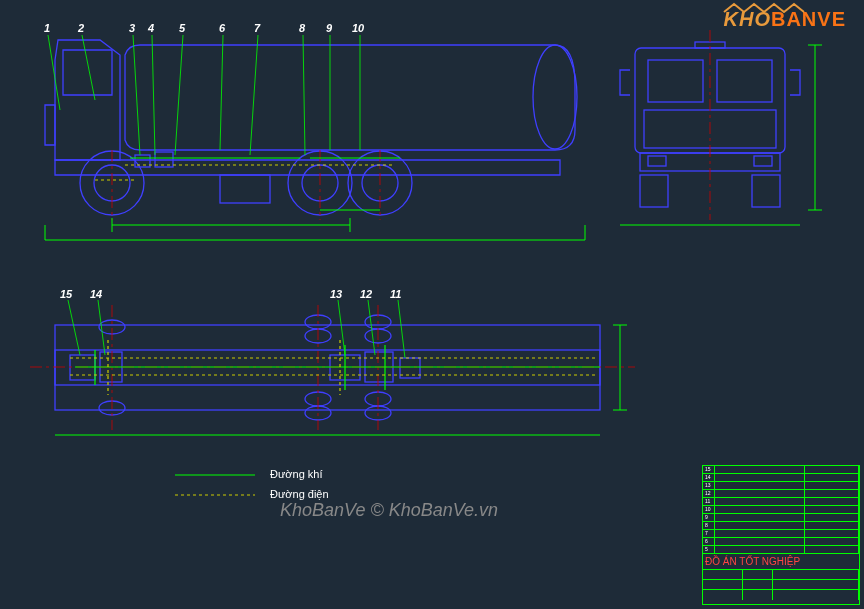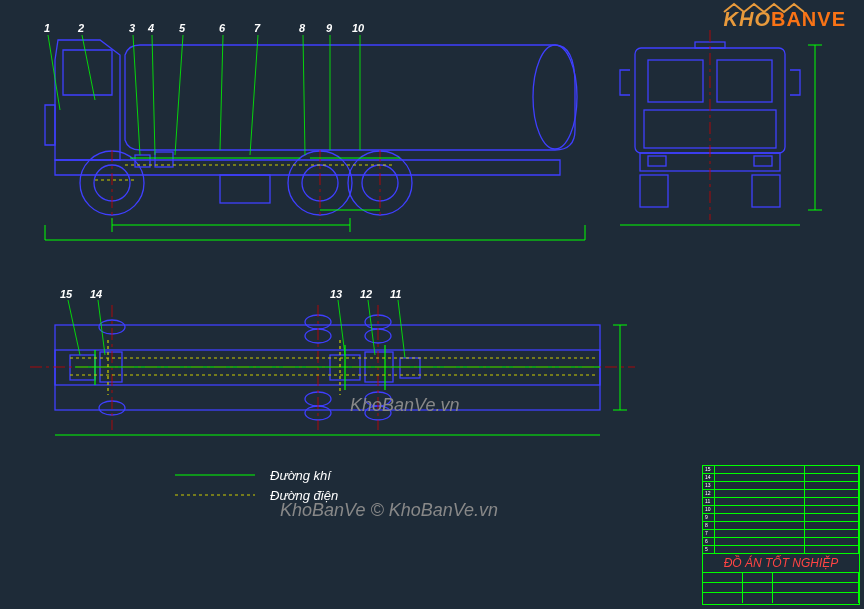--- a/index.html
+++ b/index.html
@@ -41,22 +41,21 @@
   .callout-label {
     position: absolute;
     color: #fff;
     font-size: 11px;
     font-style: italic;
     font-weight: bold;
   }
   .legend-text {
     position: absolute;
     color: #fff;
-    font-size: 13px;
-    font-style: italic;
+    font-size: 11px;
   }
   .titleblock {
     position: absolute;
     bottom: 4px;
     right: 4px;
     width: 158px;
     height: 140px;
     border: 1px solid #0f0;
     font-size: 6px;
     color: #fff;
@@ -67,26 +66,24 @@
     display: flex;
   }
   .tb-cell {
     border-right: 1px solid #0f0;
     padding: 0 2px;
     font-size: 5px;
     overflow: hidden;
     white-space: nowrap;
   }
   .tb-title {
-    text-align: center;
     color: #f44;
-    font-size: 12px;
+    font-size: 10px;
     padding: 2px;
     border-bottom: 1px solid #0f0;
-    font-style: italic;
   }
   svg { position: absolute; top: 0; left: 0; }
   .dim-arrow { stroke: #0f0; stroke-width: 1; fill: none; }
   .truck-line { stroke: #3f3fff; stroke-width: 1.3; fill: none; }
   .center-line { stroke: #c00; stroke-width: 0.8; fill: none; stroke-dasharray: 12 4 3 4; }
   .pneumatic { stroke: #0f0; stroke-width: 1.2; fill: none; }
   .electric { stroke: #cc0; stroke-width: 1.2; fill: none; stroke-dasharray: 3 3; }
   .callout-line { stroke: #0f0; stroke-width: 0.8; fill: none; }
 </style>
 </head>
@@ -270,21 +267,20 @@
 
 <span class="legend-text" style="left:270px; top:468px;">Đường khí</span>
 <span class="legend-text" style="left:270px; top:488px;">Đường điện</span>
 
 <div class="watermark-logo">
   <svg width="90" height="26" style="position:absolute;top:-6px;left:-2px;">
     <path d="M2 10 L12 2 L22 10 L32 2 L42 10 L52 2 L62 10 L72 2 L82 10" stroke="#e89a3c" stroke-width="2" fill="none"></path>
   </svg>
   <span class="k">KHO</span><span class="b">BANVE</span>
 </div>
-<div class="watermark-center">KhoBanVe.vn</div>
 <div class="watermark-copy">KhoBanVe © KhoBanVe.vn</div>
 
 <div class="titleblock">
   <div>
     <div class="tb-row">
           <div class="tb-cell" style="width:12px">15</div>
           <div class="tb-cell" style="width:90px"></div>
           <div class="tb-cell" style="flex:1"></div>
         </div>
     <div class="tb-row">

